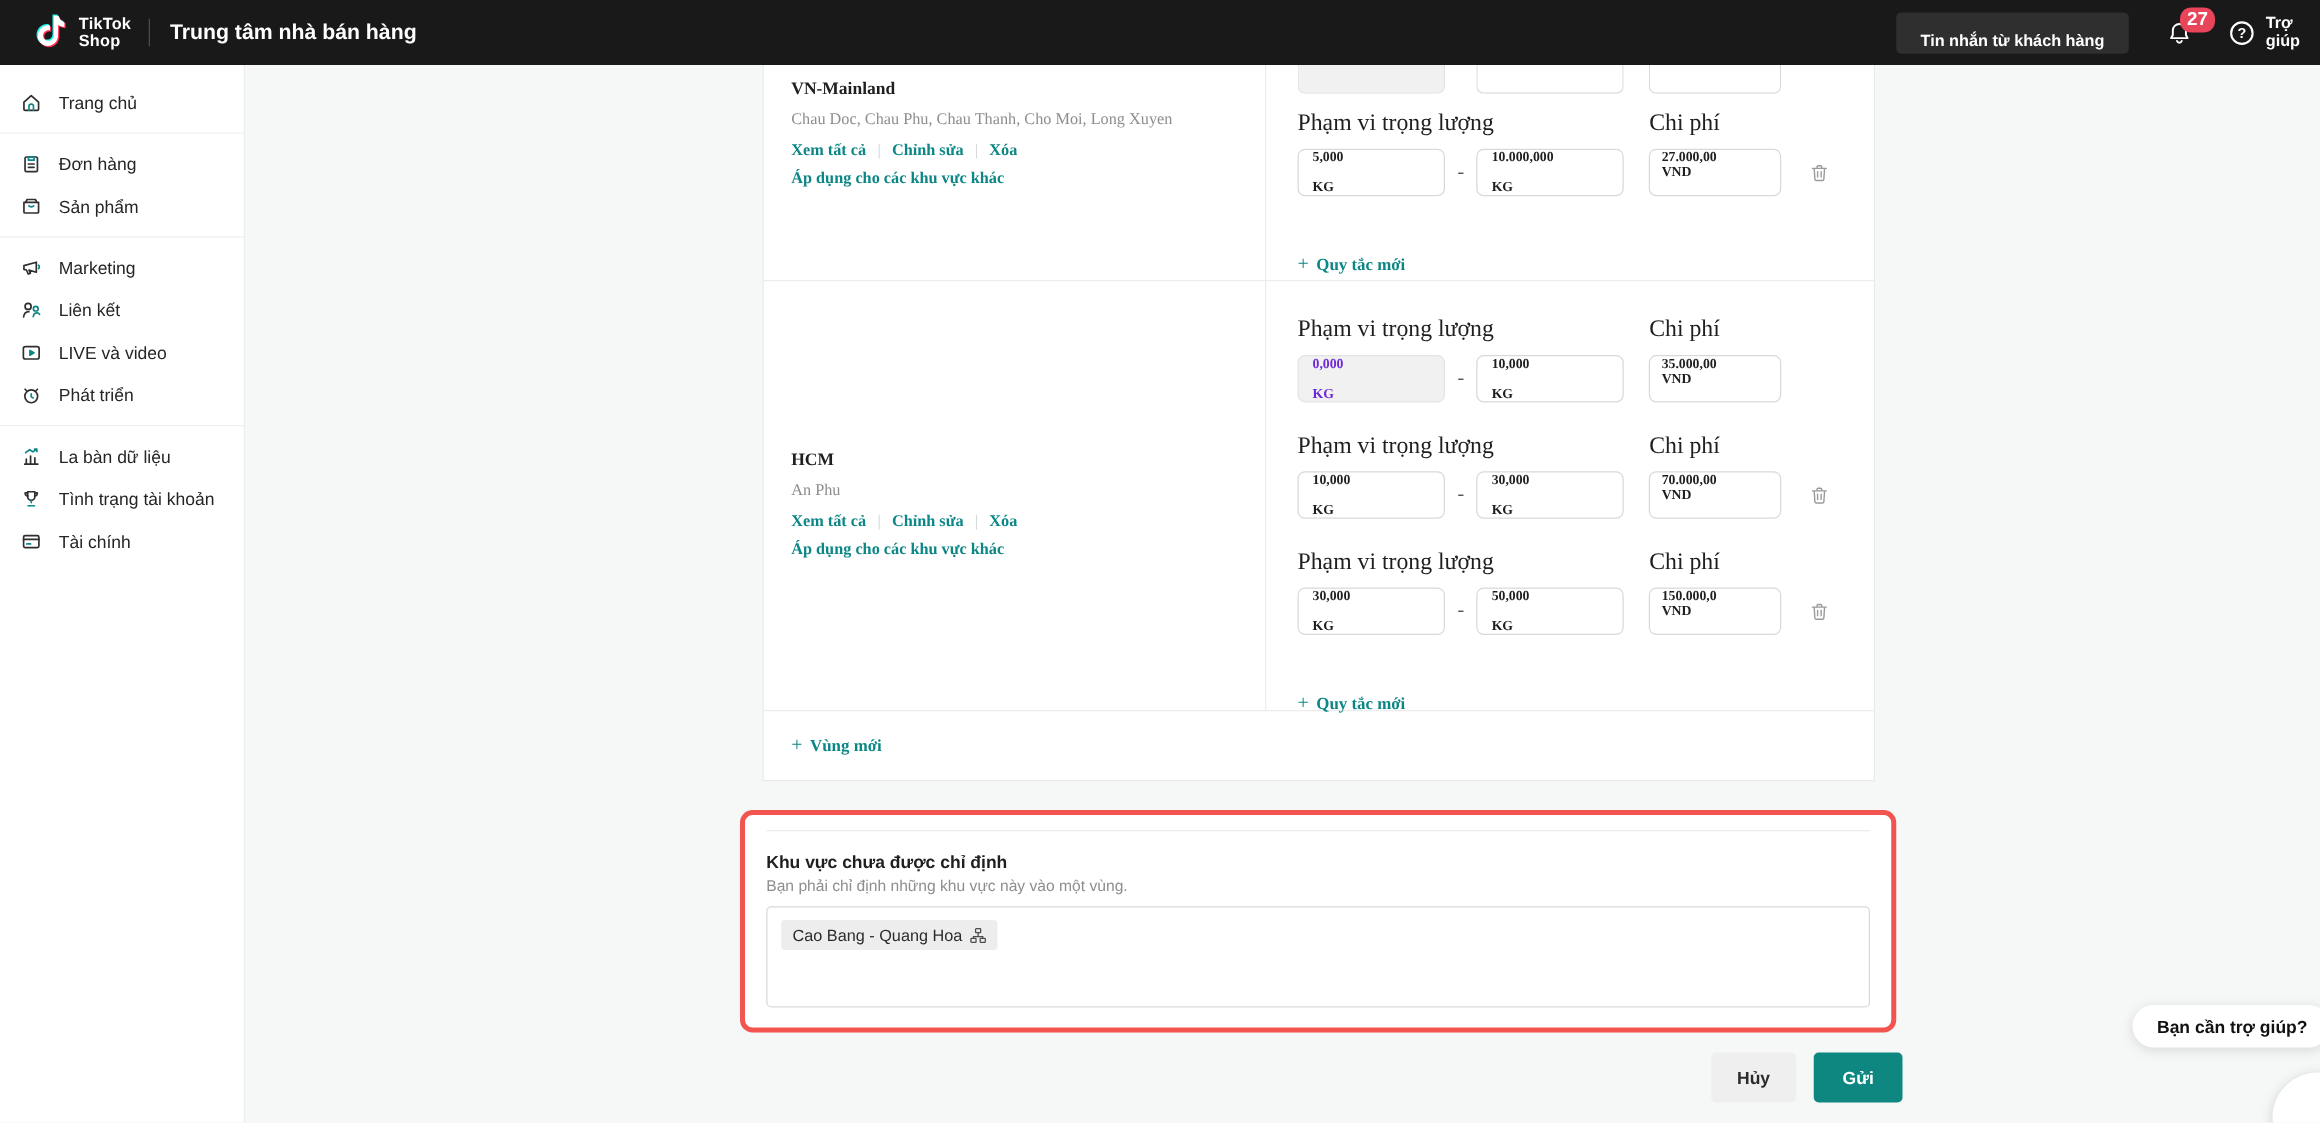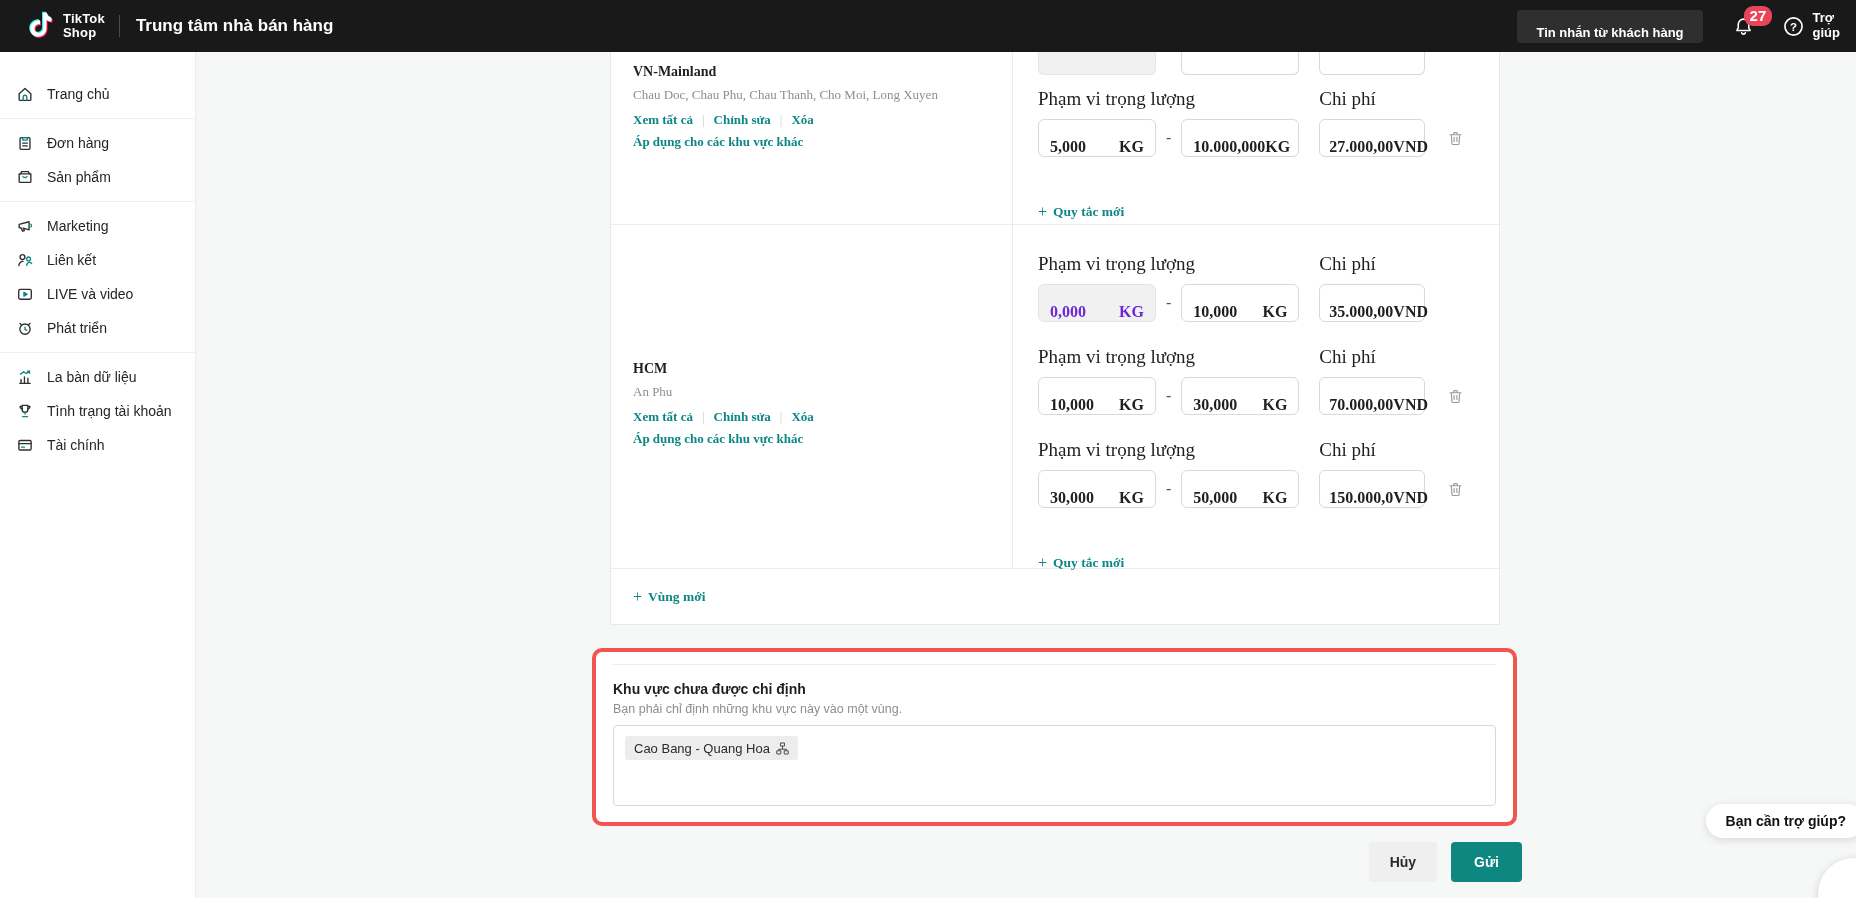--- a/index.html
+++ b/index.html
@@ -33,21 +33,21 @@
   .badge {
     position:absolute; top:-10px; left:11px; background:#e8455a; color:#fff;
     font-size:15px; font-weight:700; border-radius:9px; padding:1px 6px; line-height:1.25;
   }
   .help-wrap { display:flex; align-items:center; margin-left:28px; cursor:pointer; }
   .help-label { font-size:13px; font-weight:700; line-height:1.15; margin-left:8px; }
 
   
   aside {
     position:absolute; top:52px; left:0; bottom:0; width:196px;
-    background:#fff; border-right:1px solid #ececec; padding-top:18px;
+    background:#fff; border-right:1px solid #ececec; padding-top:6px;
   }
   .nav-group { padding:7px 0; border-bottom:1px solid #f0f0f0; }
   .nav-group:last-child { border-bottom:none; }
   .nav-item {
     display:flex; align-items:center; height:34px; padding-left:16px;
     font-size:14px; color:#252525; cursor:pointer;
   }
   .nav-icon { width:18px; height:18px; display:flex; flex:0 0 18px; }
   .nav-label { margin-left:13px; white-space:nowrap; }
 
@@ -72,22 +72,22 @@
   .apply-link { display:inline-block; margin-top:6px; font-size:13px; font-weight:700; color:#0d8686; }
 
   .zone-rules { flex:1; padding-left:25px; }
   .zone-1 .zone-rules { padding-top:28px; }
 
   .controls { display:flex; align-items:center; }
   .field-label { font-size:19px; color:#1f1f1f; margin-bottom:9px; }
   .rule-row { display:flex; margin-bottom:24px; }
   .input-box {
     width:118px; height:38px; border:1px solid #d9d9d9; border-radius:6px; background:#fff;
-    display:flex; align-items:flex-end; justify-content:space-between; padding:0 11px;
-    font-size:16px; color:#1f1f1f; cursor:text;
+    display:flex; align-items:flex-start; justify-content:space-between; padding:0 11px;
+    font-size:11px; color:#1f1f1f; cursor:text;flex-direction:column;
   }
   .input-box .val, .input-box .unit, .input-box .unit-vnd { font-weight:600; }
   .input-box.disabled { background:#f1f1f1; border-color:#e4e4e4; cursor:default; }
   .input-box.disabled .val, .input-box.disabled .unit { color:#6d28d9; }
   .dash { margin:0 10px; color:#555; }
   .cost-group { margin-left:20px; }
   .input-box.cost { width:106px; justify-content:flex-start; padding:0 9px; }
   .trash-btn { margin-left:20px; background:none; border:none; cursor:pointer; display:flex; align-items:center; padding:2px; }
 
   .partial-row { margin-bottom:13px; }

